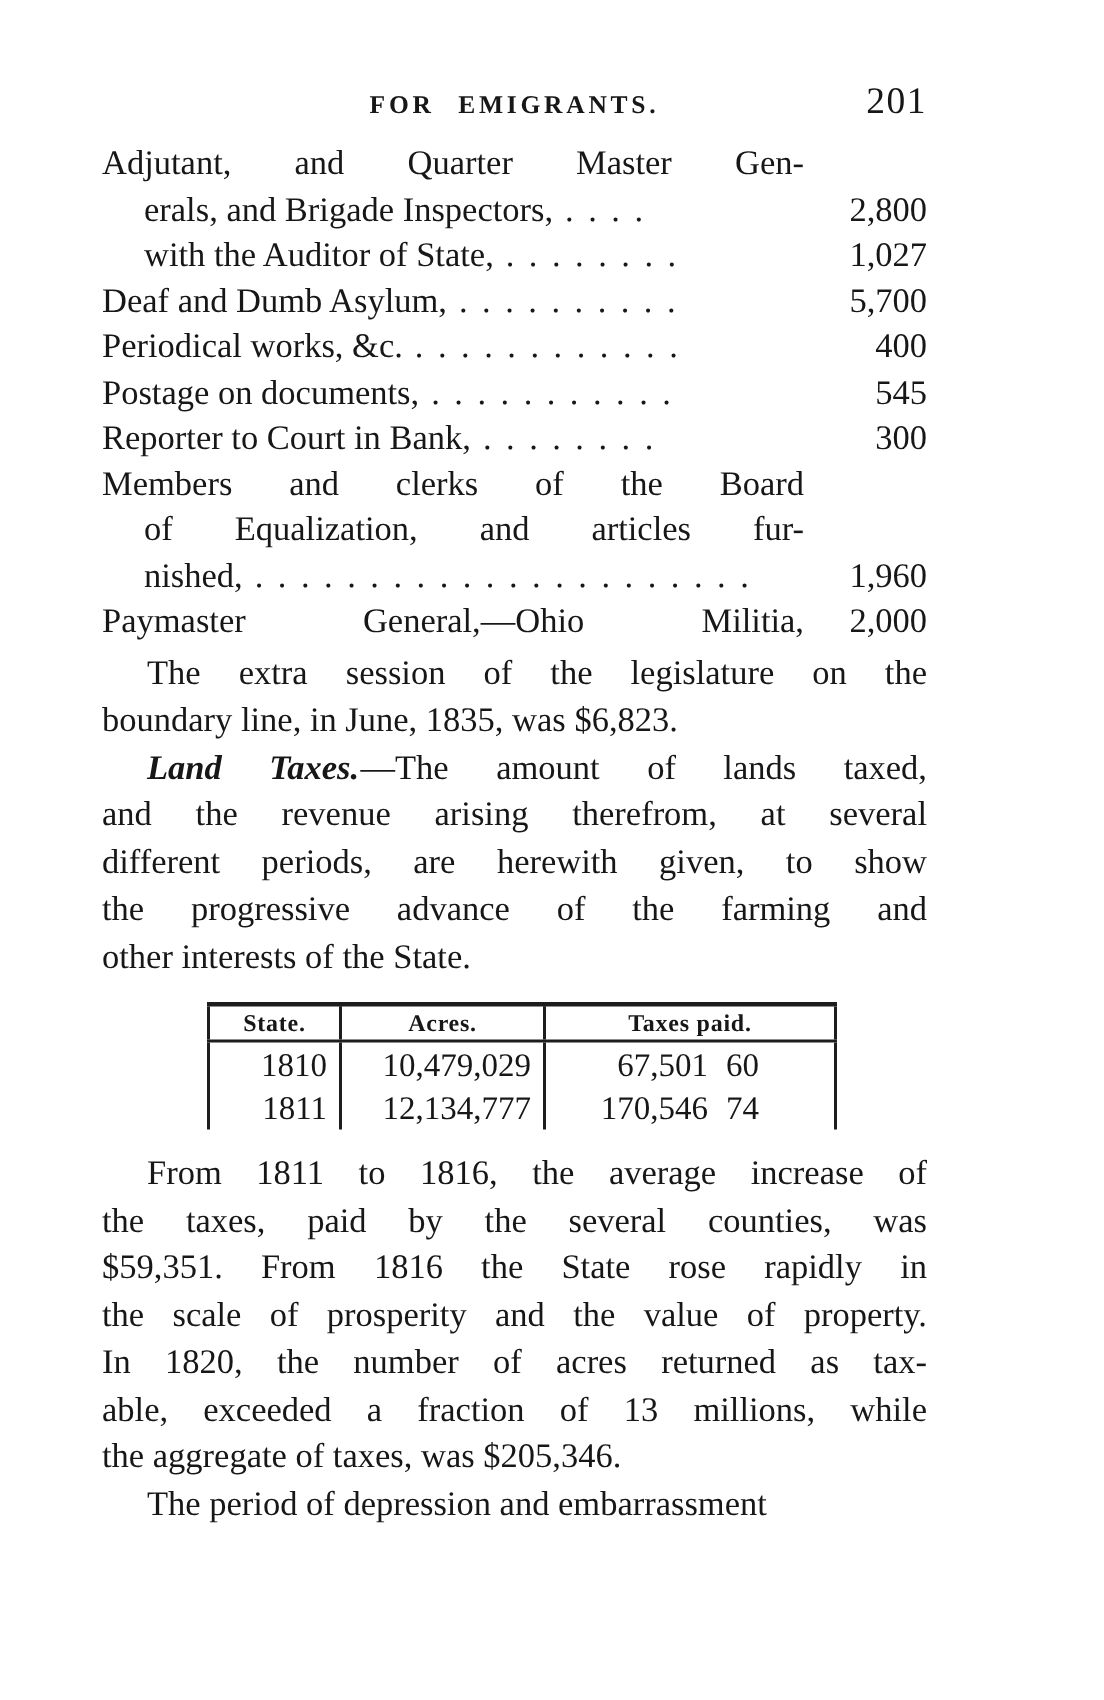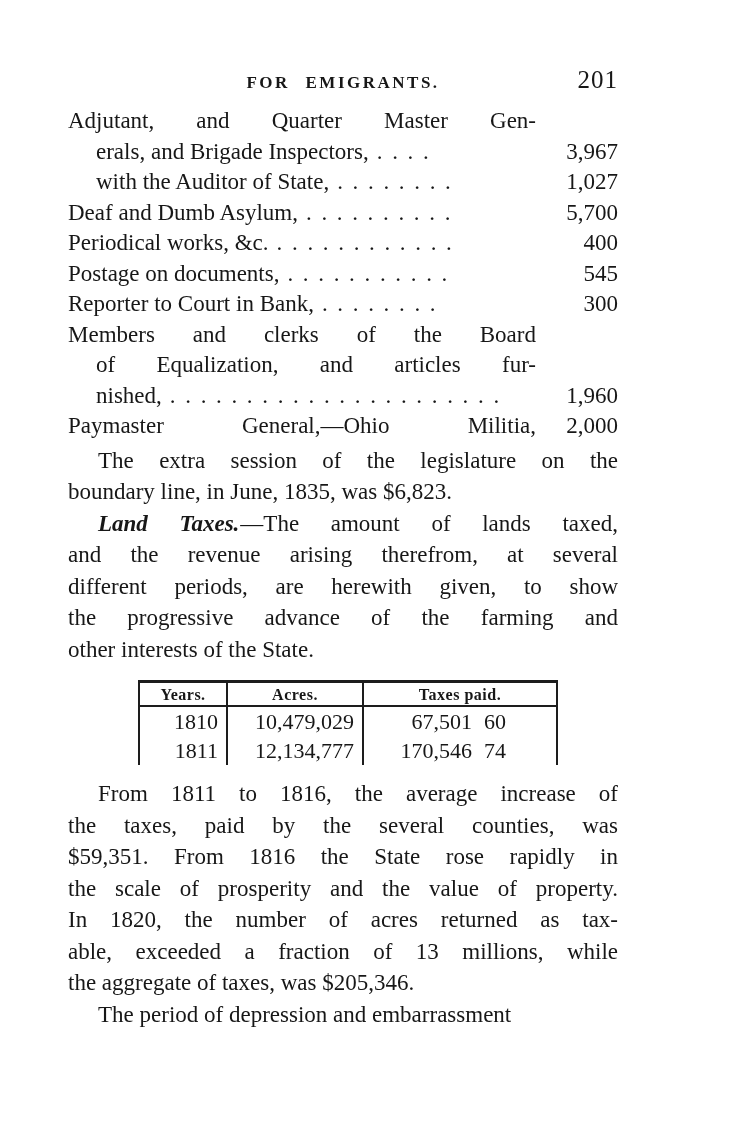--- a/index.html
+++ b/index.html
@@ -5,21 +5,21 @@
   html,body { margin:0; padding:0; background:#e8e8e8; }
   .page {
     position: relative;
     width: 736px; height: 1133px;
     margin: 0 auto;
     background: #ffffff;
     color: #171717;
     font-family: "Liberation Serif", "DejaVu Serif", serif;
     overflow: hidden;
   }
-  .content { position:absolute; left:68px; top:66px; width:550px; }
+  .content { position:absolute; left:68px; top:54px; width:550px; }
 
   
   .running-head {
     display:grid; grid-template-columns: 1fr auto 1fr;
     align-items: baseline; margin-bottom:12px;
   }
   .head-title {
     grid-column:2; font-weight:bold; font-size:17px;
     letter-spacing:2.5px; word-spacing:9px;
   }
@@ -77,21 +77,21 @@
       <span class="page-num">201</span>
     </header>
 
     <section class="ledger">
       <div class="ledger-line">
         <span class="ltext j"><span>Adjutant, and Quarter Master Gen-</span><span class="dots"></span></span>
         <span class="amount"></span>
       </div>
       <div class="ledger-line">
         <span class="ltext ind"><span>erals, and Brigade Inspectors,</span><span class="dots">....</span></span>
-        <span class="amount">3,967</span>
+        <span class="amount">2,800</span>
       </div>
       <div class="ledger-line">
         <span class="ltext ind"><span>with the Auditor of State,</span><span class="dots">........</span></span>
         <span class="amount">1,027</span>
       </div>
       <div class="ledger-line">
         <span class="ltext"><span>Deaf and Dumb Asylum,</span><span class="dots">..........</span></span>
         <span class="amount">5,700</span>
       </div>
       <div class="ledger-line">
@@ -133,21 +133,21 @@
       <span class="pline ind"><i class="ital">Land Taxes.</i><span>—The amount of lands taxed,</span></span>
       <span class="pline">and the revenue arising therefrom, at several</span>
       <span class="pline">different periods, are herewith given, to show</span>
       <span class="pline">the progressive advance of the farming and</span>
       <span class="pline last">other interests of the State.</span>
     </p>
 
     <table class="taxtable">
       <thead>
         <tr>
-          <th>Years.</th>
+          <th>State.</th>
           <th>Acres.</th>
           <th>Taxes paid.</th>
         </tr>
       </thead>
       <tbody>
         <tr>
           <td class="c-year">1810</td>
           <td class="c-acres">10,479,029</td>
           <td class="c-tax"><span class="tax-main">67,501</span><span class="tax-cents">60</span><span class="tax-unit"></span></td>
         </tr>

